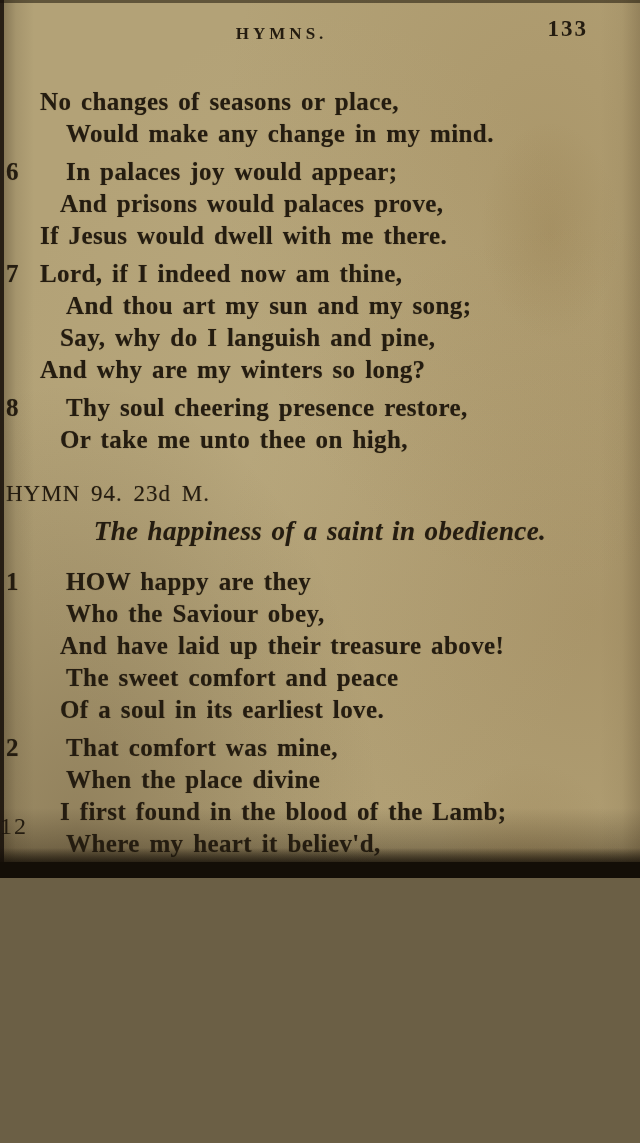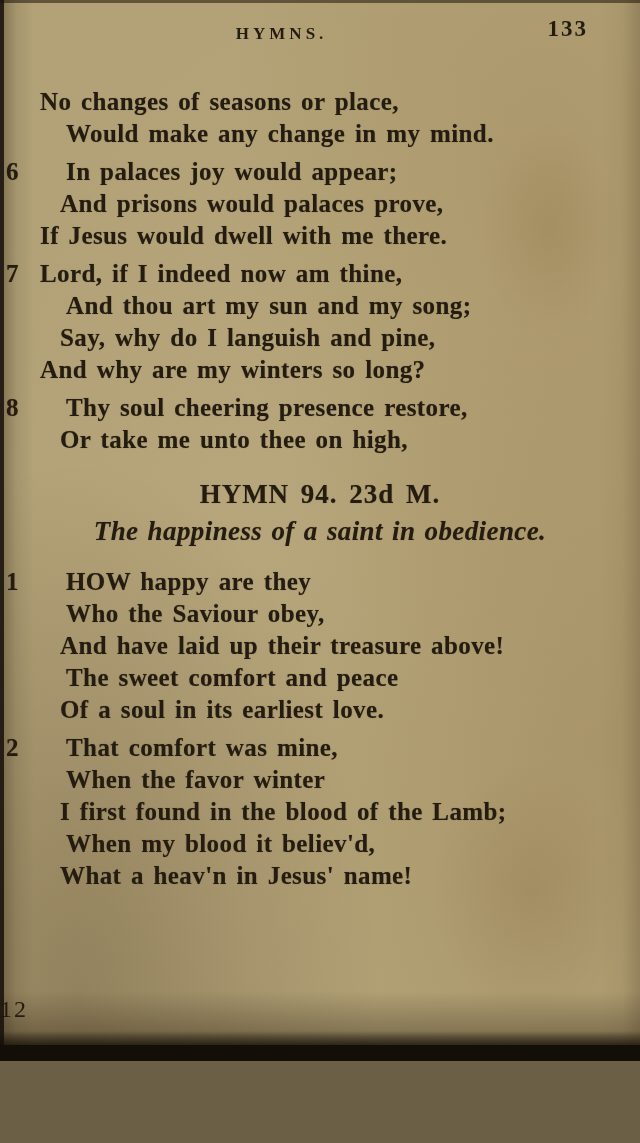--- a/index.html
+++ b/index.html
@@ -1,18 +1,18 @@
 <!DOCTYPE html>
 <html><head>
 <meta charset="utf-8">
 <style>
   html,body{margin:0;padding:0;background:#6b5f45;}
   .page{
     position:relative;
-    width:640px;height:1061px;
+    width:640px;height:878px;
     margin:0 auto;
     overflow:hidden;
     font-family:"Liberation Serif","DejaVu Serif",serif;
     color:#241c10;
     background:
       radial-gradient(ellipse at 85% 18%, rgba(140,110,60,0.20), transparent 42%),
       radial-gradient(ellipse at 92% 70%, rgba(130,100,55,0.22), transparent 45%),
       radial-gradient(ellipse at 12% 94%, rgba(60,45,25,0.28), transparent 38%),
       radial-gradient(ellipse at 50% 50%, rgba(205,190,150,0.18), transparent 70%),
       linear-gradient(90deg, rgba(40,30,15,0.38) 0px, rgba(40,30,15,0.10) 16px, rgba(40,30,15,0.0) 34px),
@@ -44,21 +44,21 @@
     letter-spacing:0.4px;word-spacing:3px;
     white-space:nowrap;
     text-shadow:0 0 1px rgba(45,34,16,0.45);
   }
   .ind0{padding-left:6px;margin-left:48px;}
   .ind1{padding-left:34px;}
   .ind2{padding-left:60px;}
   .stanza-number{position:absolute;left:0;top:0;}
 
   .hymn-heading{
-    text-align:center;font-size:27px;font-weight:700;
+    text-align:left;font-size:23px;font-weight:400;
     letter-spacing:1px;word-spacing:4px;
     margin:18px 0 0 0;line-height:40px;
     text-shadow:0 0 1px rgba(45,34,16,0.45);
   }
   .hymn-subtitle{
     text-align:center;font-style:italic;font-weight:700;
     font-size:27px;line-height:34px;margin:0 0 18px 0;
     letter-spacing:0.4px;word-spacing:2px;
     text-shadow:0 0 1px rgba(45,34,16,0.4);
   }
@@ -105,23 +105,23 @@
       <div class="hymn-subtitle">The happiness of a saint in obedience.</div>
       <div class="stanza">
         <div class="line ind2"><span class="stanza-number">1</span><span>HOW happy are they</span></div>
         <div class="line ind2"><span>Who the Saviour obey,</span></div>
         <div class="line ind0"><span>And have laid up their treasure above!</span></div>
         <div class="line ind2"><span>The sweet comfort and peace</span></div>
         <div class="line ind0"><span>Of a soul in its earliest love.</span></div>
       </div>
       <div class="stanza">
         <div class="line ind2"><span class="stanza-number">2</span><span>That comfort was mine,</span></div>
-        <div class="line ind2"><span>When the favor winter</span></div>
+        <div class="line ind2"><span>When the place divine</span></div>
         <div class="line ind0"><span>I first found in the blood of the Lamb;</span></div>
-        <div class="line ind2"><span>When my blood it believ'd,</span></div>
+        <div class="line ind2"><span>Where my heart it believ'd,</span></div>
         <div class="line ind0"><span>What a heav'n in Jesus' name!</span></div>
       </div>
     </div>
 
   <div class="page-footer">12</div>
 
   <div class="edge-top"></div>
   <div class="edge-left"></div>
   <div class="edge-bottom-fade"></div>
   <div class="edge-bottom"></div>

